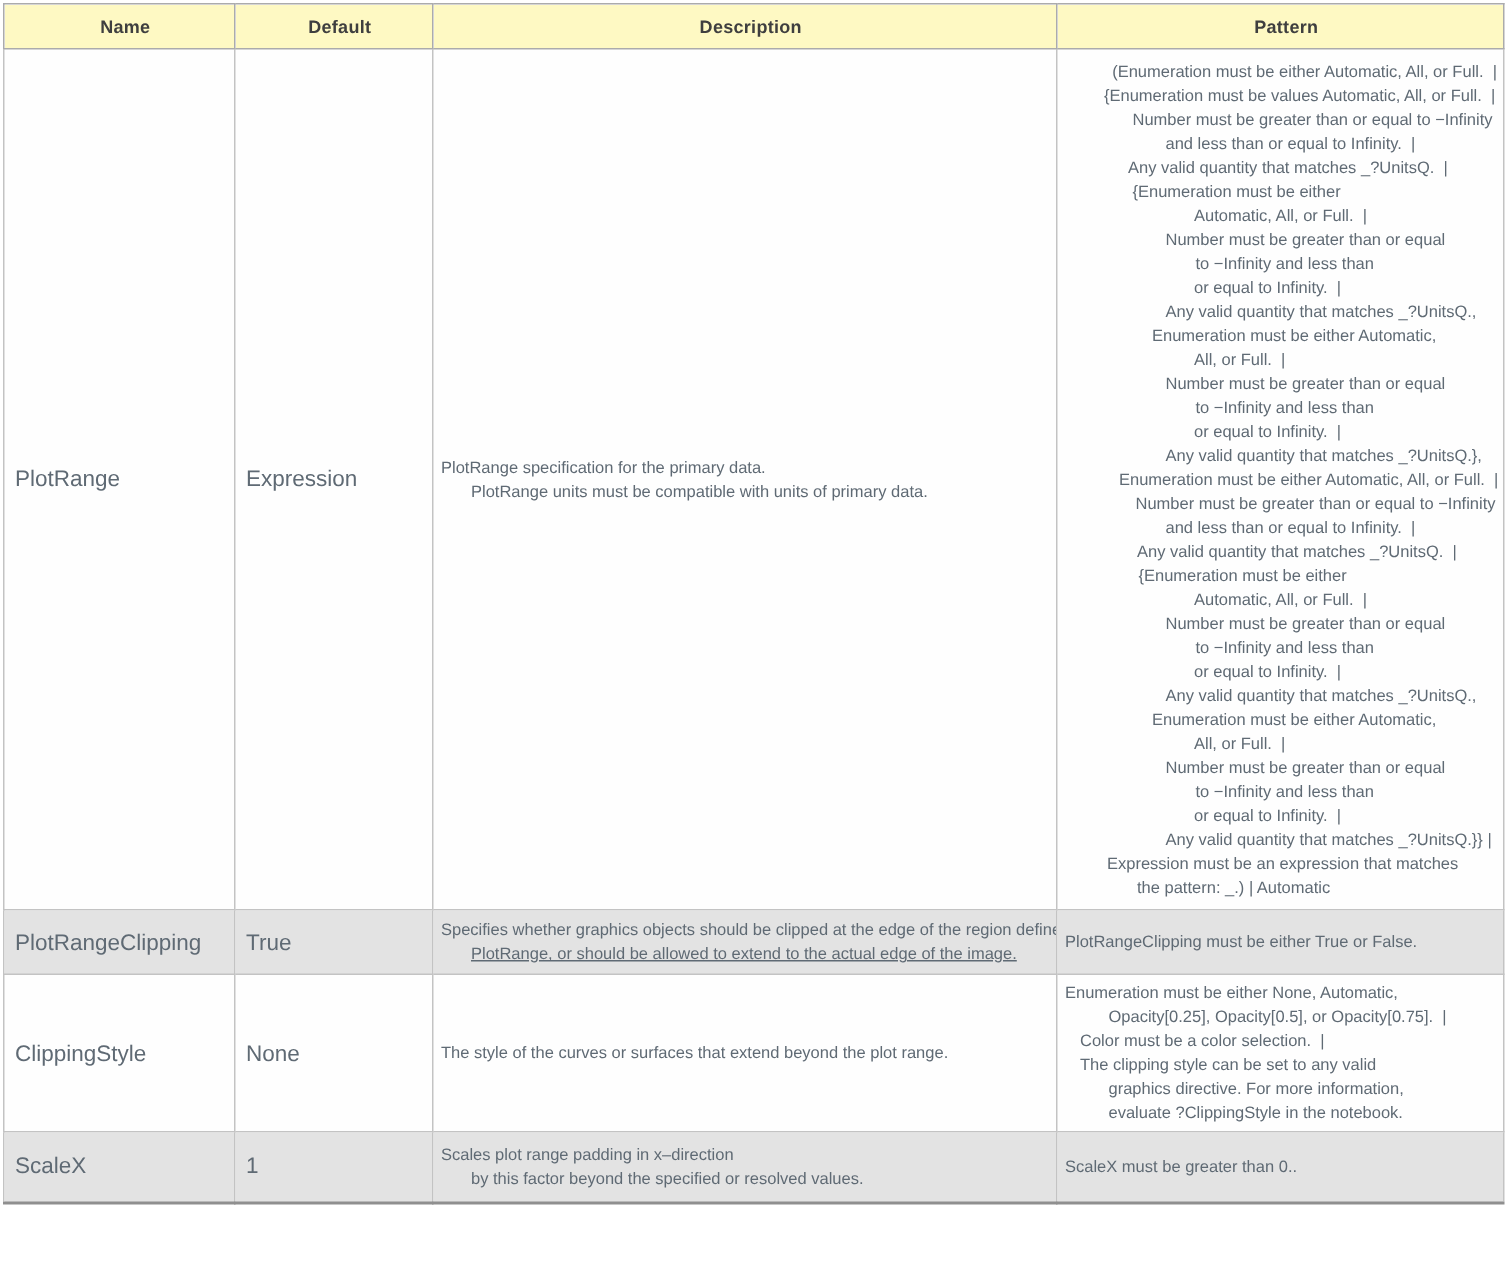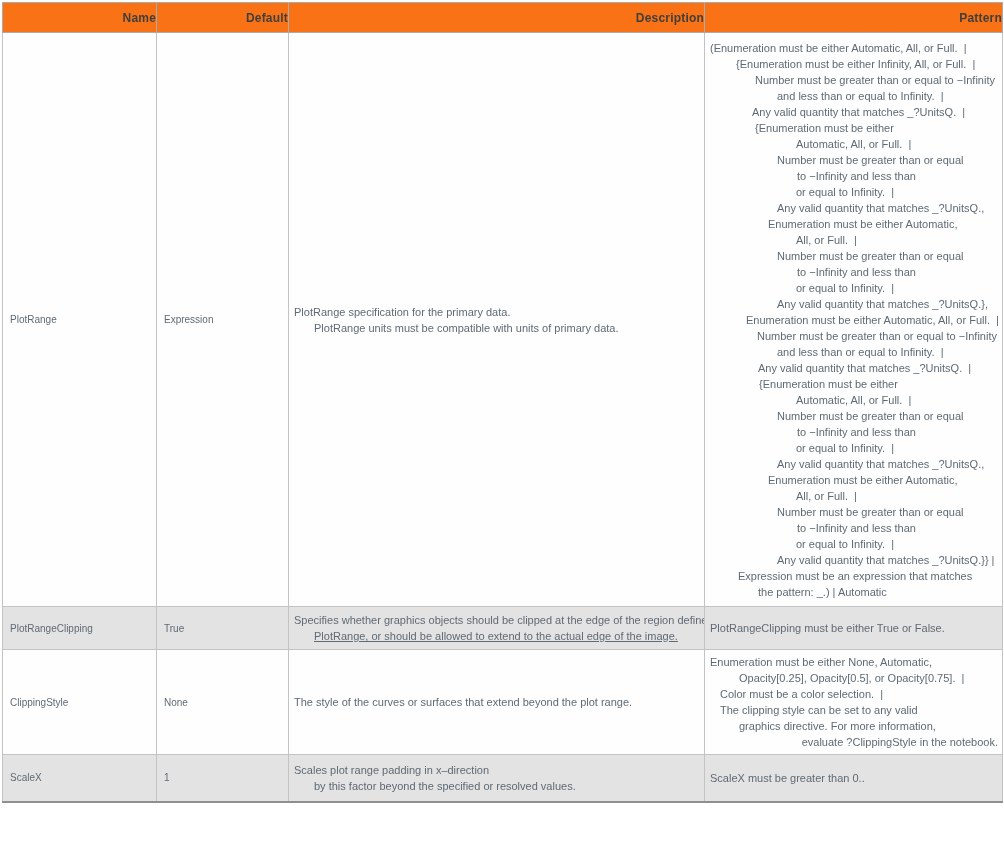--- a/index.html
+++ b/index.html
@@ -26,37 +26,37 @@
   col.c-default { width: 132px; }
   col.c-desc    { width: 416px; }
   col.c-pattern { width: 298px; }
 
   th, td {
     border: 1px solid #c3c3c3;
     vertical-align: middle;
     overflow: hidden;
   }
   thead th {
-    background: #f97316;
+    background: #fef9c3;
     color: #3f3f3f;
     font-size: 12px;
     font-weight: bold;
-    text-align: right;
+    text-align: center;
     height: 29px;
     padding: 0 0 0 8px;
     letter-spacing: 0.2px;
     border-color: #ababab;
   }
   td {
     color: #5f6a74;
     font-size: 11px;
   }
   td.name-cell, td.default-cell {
     padding: 0 4px 0 7px;
-    font-size: 10px;
+    font-size: 15px;
   }
   td.desc-cell, td.pattern-cell {
     padding: 2px 4px 2px 5px;
   }
   .line {
     white-space: pre;
     line-height: 16px;
     font-size: 11px;
   }
   tr.shaded td { background: #e3e3e3; }
@@ -89,22 +89,22 @@
     </thead>
     <tbody>
       <tr class="plain row-plotrange">
         <td class="name-cell">PlotRange</td>
         <td class="default-cell">Expression</td>
         <td class="desc-cell">
             <div class="line" style="padding-left: 0px;">PlotRange specification for the primary data.</div>
             <div class="line" style="padding-left: 20px;">PlotRange units must be compatible with units of primary data.</div>
           </td>
         <td class="pattern-cell">
-            <div class="line" style="padding-left: 0px;">(Enumeration must be either Automatic, All, or Full.  |</div>
-            <div class="line" style="padding-left: 26px;">{Enumeration must be either Infinity, All, or Full.  |</div>
+            <div class="line" style="padding-left: 0px; text-align: right;">(Enumeration must be either Automatic, All, or Full.  |</div>
+            <div class="line" style="padding-left: 26px;">{Enumeration must be values Automatic, All, or Full.  |</div>
             <div class="line" style="padding-left: 45px;">Number must be greater than or equal to −Infinity</div>
             <div class="line" style="padding-left: 67px;">and less than or equal to Infinity.  |</div>
             <div class="line" style="padding-left: 42px;">Any valid quantity that matches _?UnitsQ.  |</div>
             <div class="line" style="padding-left: 45px;">{Enumeration must be either</div>
             <div class="line" style="padding-left: 86px;">Automatic, All, or Full.  |</div>
             <div class="line" style="padding-left: 67px;">Number must be greater than or equal</div>
             <div class="line" style="padding-left: 87px;">to −Infinity and less than</div>
             <div class="line" style="padding-left: 86px;">or equal to Infinity.  |</div>
             <div class="line" style="padding-left: 67px;">Any valid quantity that matches _?UnitsQ.,</div>
             <div class="line" style="padding-left: 58px;">Enumeration must be either Automatic,</div>
@@ -149,21 +149,21 @@
         <td class="default-cell">None</td>
         <td class="desc-cell">
             <div class="line" style="padding-left: 0px;">The style of the curves or surfaces that extend beyond the plot range.</div>
           </td>
         <td class="pattern-cell">
             <div class="line" style="padding-left: 0px;">Enumeration must be either None, Automatic,</div>
             <div class="line" style="padding-left: 29px;">Opacity[0.25], Opacity[0.5], or Opacity[0.75].  |</div>
             <div class="line" style="padding-left: 10px;">Color must be a color selection.  |</div>
             <div class="line" style="padding-left: 10px;">The clipping style can be set to any valid</div>
             <div class="line" style="padding-left: 29px;">graphics directive. For more information,</div>
-            <div class="line" style="padding-left: 29px; text-align: right;">evaluate ?ClippingStyle in the notebook.</div>
+            <div class="line" style="padding-left: 29px;">evaluate ?ClippingStyle in the notebook.</div>
           </td>
       </tr>
       <tr class="shaded row-scalex">
         <td class="name-cell">ScaleX</td>
         <td class="default-cell">1</td>
         <td class="desc-cell">
             <div class="line" style="padding-left: 0px;">Scales plot range padding in x–direction</div>
             <div class="line" style="padding-left: 20px;">by this factor beyond the specified or resolved values.</div>
           </td>
         <td class="pattern-cell">

